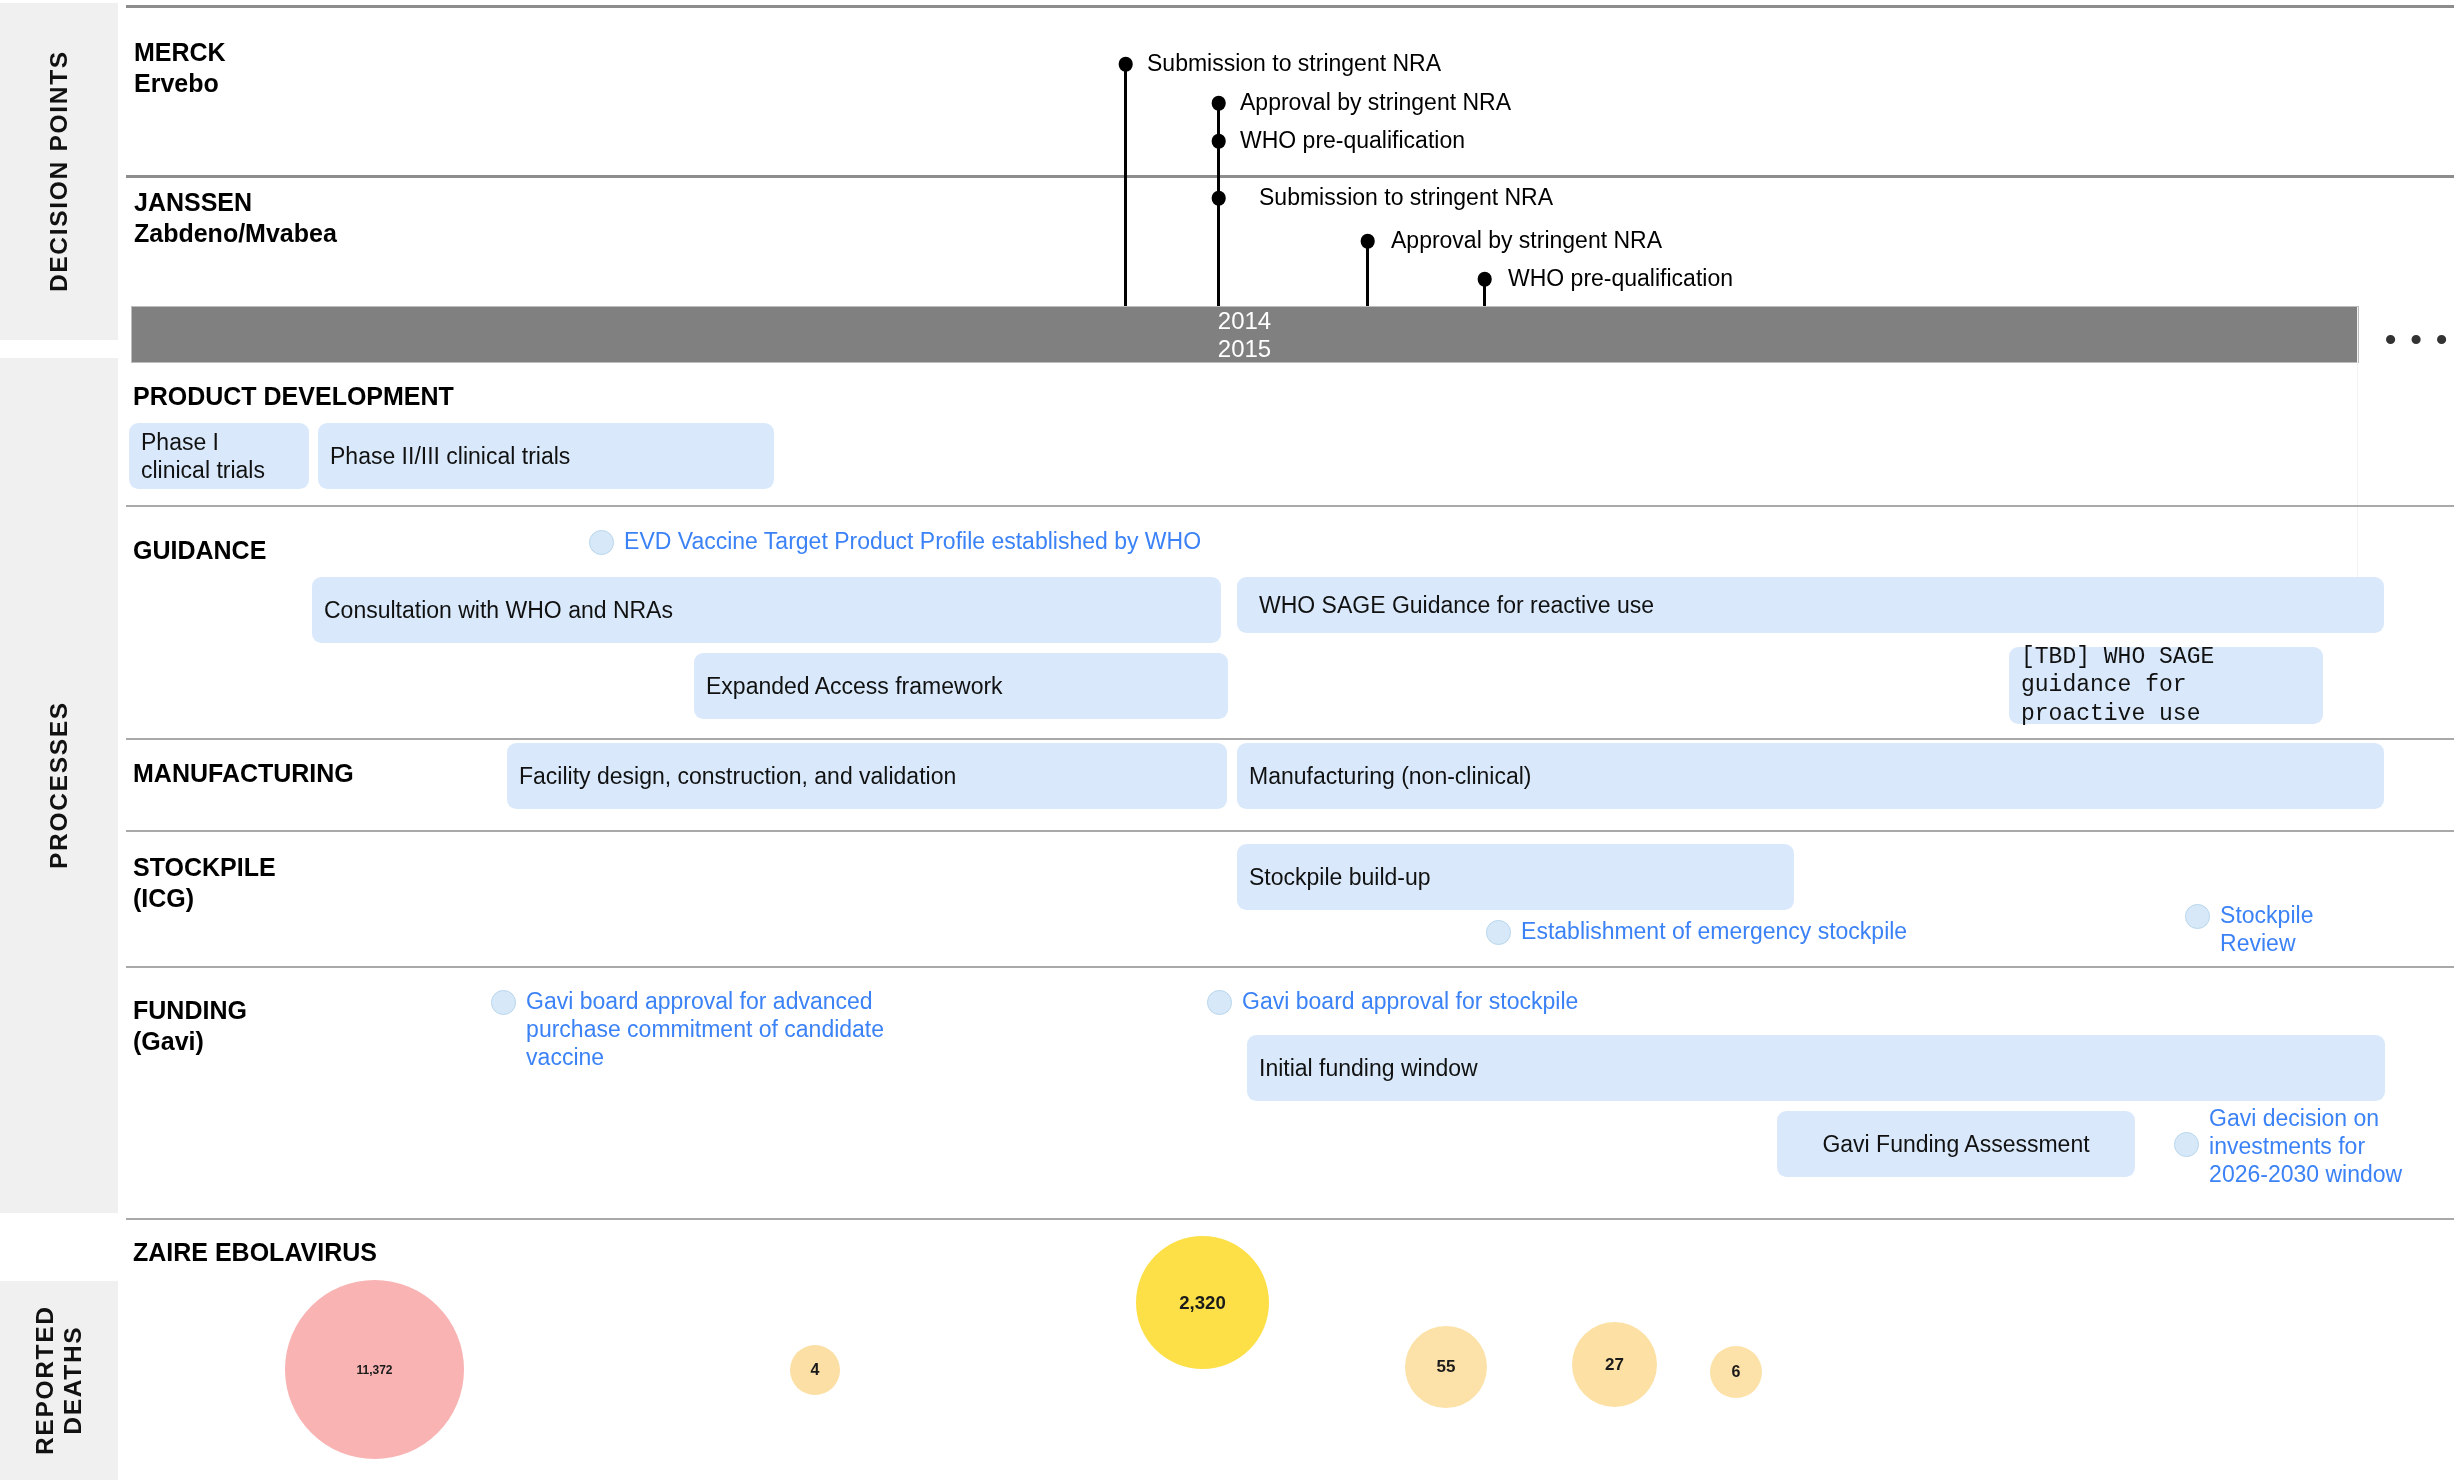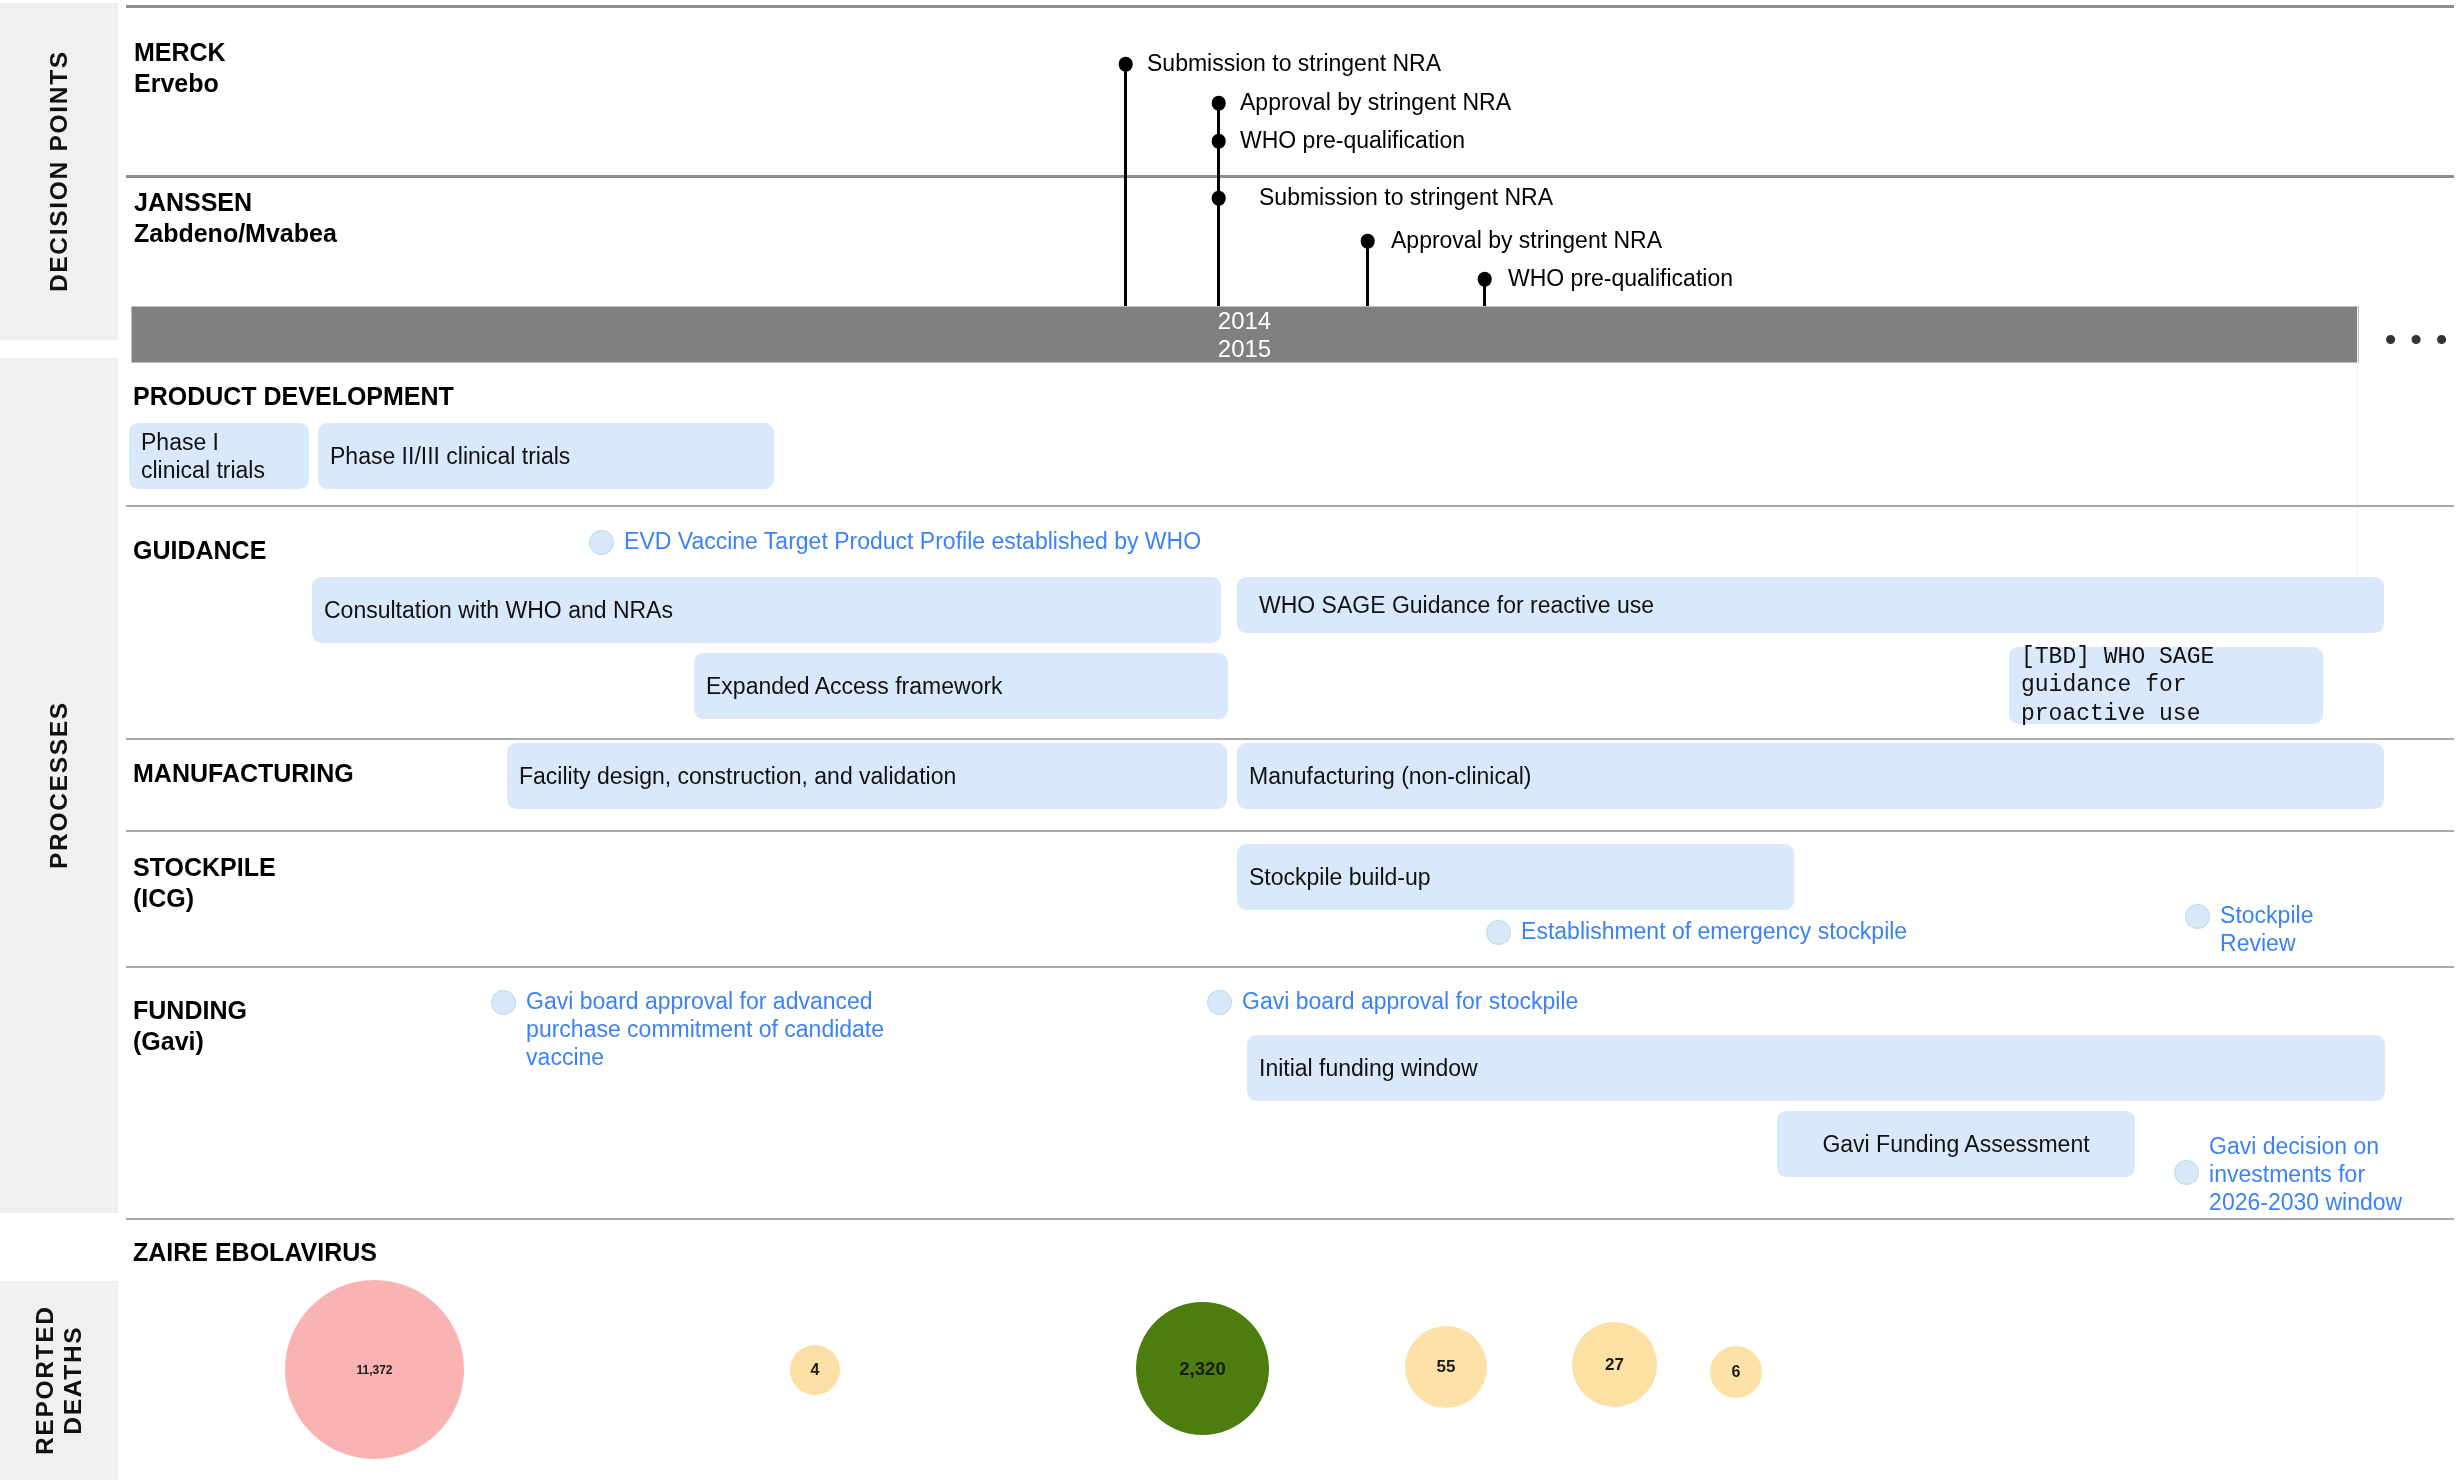--- a/index.html
+++ b/index.html
@@ -311,39 +311,39 @@
   </div>
 
   <div class="bar" style="left:1247px;top:1035px;width:1138px;height:66px;">
     <div class="btxt">Initial funding window</div>
   </div>
 
   <div class="bar center" style="left:1777px;top:1111px;width:358px;height:66px;justify-content:center;">
     <div class="btxt" style="text-align:center;">Gavi Funding Assessment</div>
   </div>
 
-  <div class="msGroup" style="left:2174px;top:1104px;width:265px;margin-top:28px;">
+  <div class="msGroup" style="left:2174px;top:1104px;width:265px;">
     <div class="circ" style="margin-top:28px;"></div>
     <div class="msText">Gavi decision on
 investments for
 2026-2030 window</div>
   </div>
 
   <div class="hr thin" style="left:126px;top:1218px;width:2328px;"></div>
 
   <div class="secTitle" style="left:133px;top:1237px;">ZAIRE EBOLAVIRUS</div>
 
   <div style="position:absolute;left:0;top:0;width:2462px;height:1484px;pointer-events:none;">
     <div class="bubble" style="left:285px;top:1280px;width:179px;height:179px;background:#f9b3b3;font-size:12px;pointer-events:auto;">
       <span>11,372</span>
     </div>
     <div class="bubble" style="left:790px;top:1345px;width:50px;height:50px;background:#fbdfa4;font-size:16px;pointer-events:auto;">
       <span>4</span>
     </div>
-    <div class="bubble" style="left:1136px;top:1302px;width:133px;height:133px;background:#4d7c0f;font-size:18.6px;pointer-events:auto;">
+    <div class="bubble" style="left:1136px;top:1236px;width:133px;height:133px;background:#fde047;font-size:18.6px;pointer-events:auto;">
       <span>2,320</span>
     </div>
     <div class="bubble" style="left:1405px;top:1326px;width:82px;height:82px;background:#fce2a8;font-size:17px;pointer-events:auto;">
       <span>55</span>
     </div>
     <div class="bubble" style="left:1572px;top:1322px;width:85px;height:85px;background:#fce0a4;font-size:17px;pointer-events:auto;">
       <span>27</span>
     </div>
     <div class="bubble" style="left:1710px;top:1346px;width:52px;height:52px;background:#fce2a8;font-size:16px;pointer-events:auto;">
       <span>6</span>

